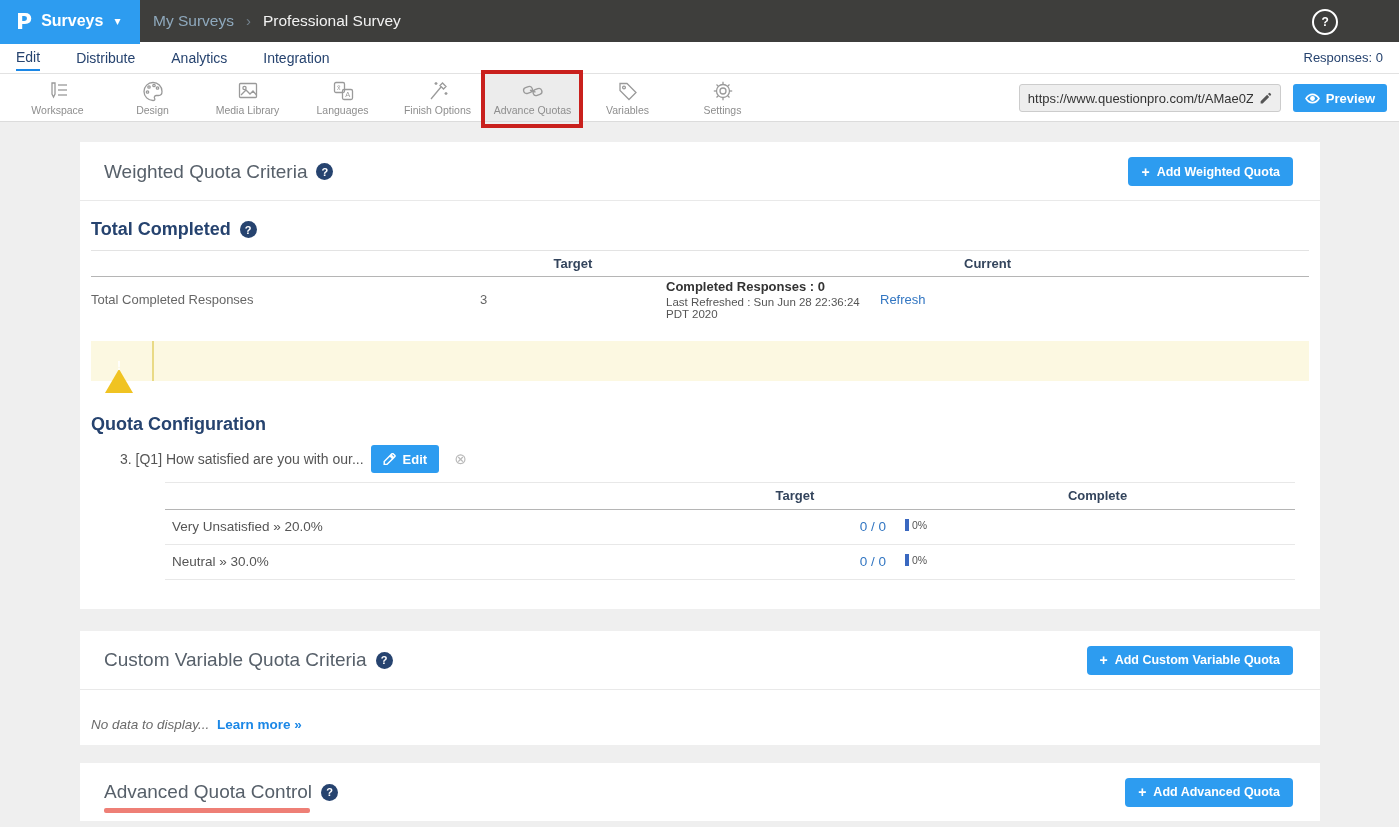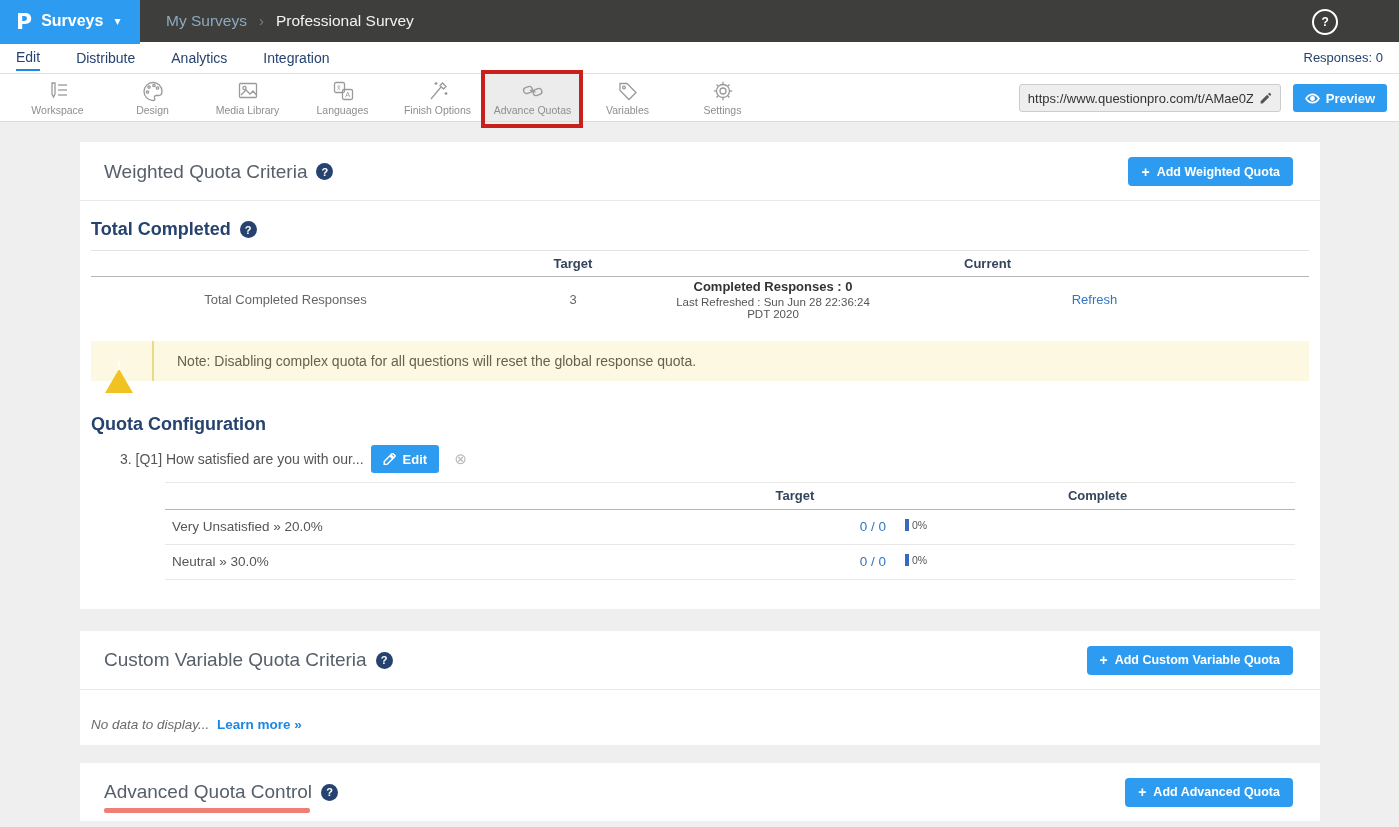--- a/index.html
+++ b/index.html
@@ -5,21 +5,21 @@
   * { box-sizing: border-box; margin: 0; padding: 0; }
   html,body { width:1399px; height:827px; overflow:hidden; }
   body { font-family:"Liberation Sans", sans-serif; background:#efefef; color:#555; }
 
   
   .topbar { height:42px; background:#3e3e3c; display:flex; align-items:center; position:relative; }
   .logo-box { width:140px; height:42px; background:#2d9cf0; display:flex; align-items:center; padding-left:16px; gap:9px; cursor:pointer; }
   .logo-p { color:#fff; font-size:22px; font-weight:bold; font-family:"DejaVu Sans", sans-serif; }
   .logo-label { color:#fff; font-size:16px; font-weight:bold; }
   .logo-caret { color:#fff; font-size:12px; margin-left:2px; }
-  .crumbs { display:flex; align-items:flex-start; gap:12px; margin-left:26px; font-size:15.5px; }
+  .crumbs { display:flex; align-items:flex-start; gap:12px; margin-left:13px; font-size:15.5px; }
   .crumb-parent { color:#8fa9bd; cursor:pointer; }
   .crumb-sep { color:#74838e; font-size:15px; }
   .crumb-current { color:#f2f2f2; }
   .topbar-right { margin-left:auto; display:flex; align-items:center; gap:9px; padding-right:14px;flex-direction:column; }
   .circle-btn { width:26px; height:26px; border:2px solid #fff; border-radius:50%; display:flex; align-items:center; justify-content:center; color:#fff; font-weight:bold; font-size:12px; cursor:pointer; background:transparent; }
   .upgrade-btn { background:#f9a51a; color:#fff; font-weight:bold; font-size:13px; border:none; border-radius:14px; height:27px; padding:0 18px; cursor:pointer; }
 
   
   .subnav { height:32px; background:#fff; border-bottom:1px solid #e2e2e2; display:flex; align-items:center; padding-left:16px; position:relative; }
   .subnav::before { content:""; position:absolute; left:0; top:0; width:140px; height:2px; background:#2d9cf0; }
@@ -47,21 +47,21 @@
   .qicon { width:17px; height:17px; border-radius:50%; background:#26436f; color:#fff; font-size:11px; font-weight:bold; display:inline-flex; align-items:center; justify-content:center; cursor:pointer; flex:0 0 auto; }
   .add-btn { margin-left:auto; background:#2d9cf0; border:none; border-radius:4px; color:#fff; font-weight:bold; font-size:12.5px; height:29px; padding:0 13px; display:flex; align-items:center; gap:7px; cursor:pointer; }
   .add-btn .plus { font-size:14px; font-weight:bold; }
   .hr { height:1px; background:#e9e9e9; }
 
   .section-title { font-size:18px; font-weight:bold; color:#26436f; display:flex; align-items:center; gap:9px; margin:18px 0 10px 11px; }
 
   
   .tc-table { border-collapse:collapse; margin-left:11px; width:1218px; table-layout:fixed; }
   .tc-table thead td { border-top:1px solid #e3e3e3; border-bottom:1px solid #b5b5b5; height:26px; font-weight:bold; font-size:13px; color:#33445c; text-align:center; }
-  .tc-table tbody td { height:46px; font-size:13px; color:#666; text-align:center; vertical-align:middle; }
+  .tc-table tbody td { height:46px; font-size:13px; color:#666; vertical-align:middle; }
   .cur-main { font-weight:bold; color:#333; font-size:13px; }
   .cur-sub { font-size:11.5px; color:#555; margin-top:2px; }
   .link { color:#3276c2; cursor:pointer; }
 
   
   .note { margin:18px 11px 0; height:40px; background:#fcf8e1; display:flex; align-items:center; }
   .warn-wrap { position:relative; width:28px; margin-left:14px; flex:0 0 auto; }
   .warn-tri { width:0; height:0; border-left:14px solid transparent; border-right:14px solid transparent; border-bottom:24px solid #f0c322; }
   .warn-bang { position:absolute; left:0; top:7px; width:28px; text-align:center; color:#fff; font-weight:bold; font-size:12px; }
   .note-div { width:0; height:40px; border-left:2px solid #e9da85; margin-left:19px; }
@@ -285,21 +285,20 @@
         </tr>
       </tbody>
     </table>
 
     <div class="note">
       <span class="warn-wrap">
         <span class="warn-tri"></span>
         <span class="warn-bang">!</span>
       </span>
       <span class="note-div"></span>
-      <span class="note-text">Note: Disabling complex quota for all questions will reset the global response quota.</span>
     </div>
 
     <div class="section-title qc-title">
       <span>Quota Configuration</span>
     </div>
 
     <div class="question-row">
       <span class="question-label">3. [Q1] How satisfied are you with our...</span>
       <button class="edit-btn">
         <svg class="white-ic" width="13" height="13" viewBox="0 0 16 16" fill="#fff" stroke="none">

